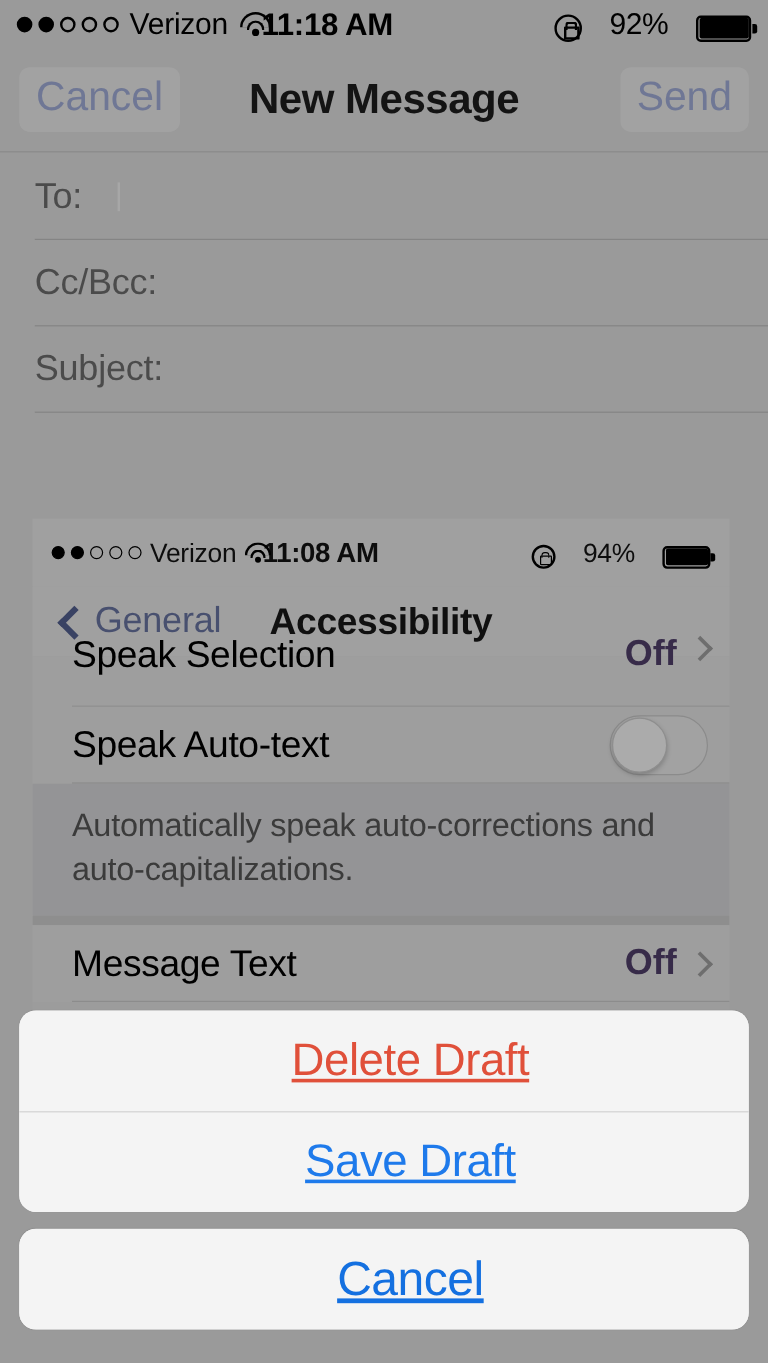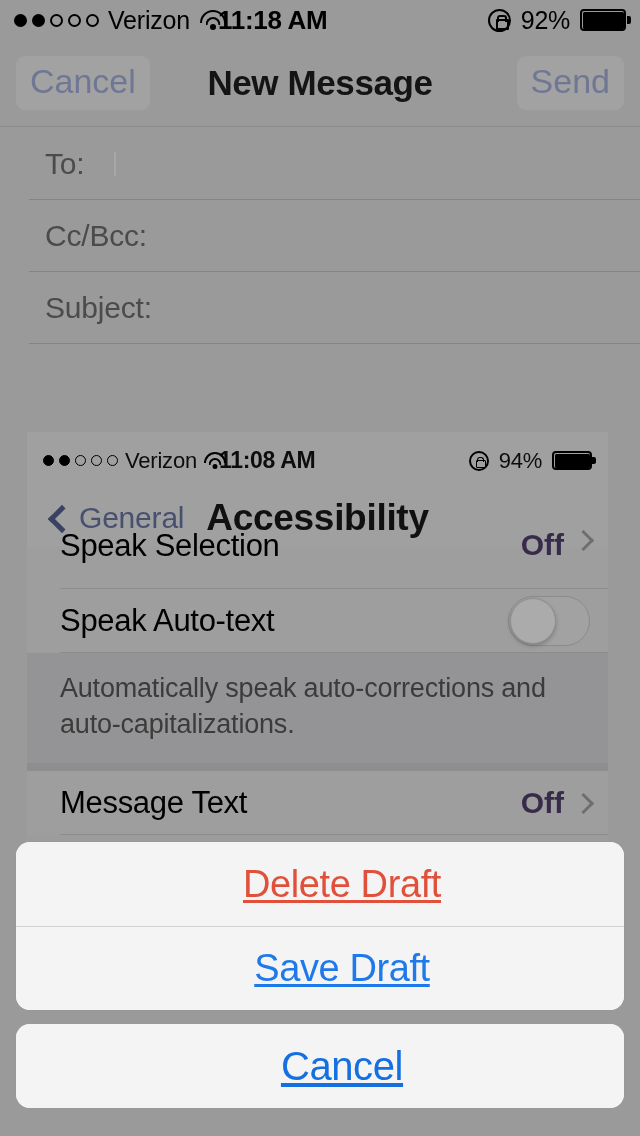--- a/index.html
+++ b/index.html
@@ -42,21 +42,21 @@
   .wifi i:nth-child(1){ width:26px; height:13px; bottom:7px; }
   .wifi i:nth-child(2){ width:15px; height:8px; bottom:5px; }
   .wifi i:nth-child(3){
     width:6px; height:6px; bottom:0; border-radius:50%;
     background:#000; border:none;
   }
   .sb-center {
     flex:1; text-align:left; font-size:26px; font-weight:700;
     letter-spacing:-0.3px; margin-left:-8px;
   }
-  .sb-right { display:flex; align-items:center; gap:10px; flex:0 0 auto; }
+  .sb-right { display:flex; align-items:flex-end; gap:23px; flex:0 0 auto; }
   .rot-lock {
     width:23px; height:23px; border:2.2px solid #000; border-radius:50%;
     position:relative;
   }
   .rot-lock::before {
     content:""; position:absolute; left:6px; top:8px;
     width:9px; height:7px; border:2px solid #000; border-radius:1px;
   }
   .rot-lock::after {
     content:""; position:absolute; left:7.5px; top:4.5px;
@@ -96,21 +96,21 @@
     position:absolute; left:0; right:0; text-align:center;
     font-size:35px; font-weight:700; color:#141414;
     letter-spacing:-0.4px;
     pointer-events:none;
   }
 
   
   #compose-fields { position:absolute; top:128px; left:0; width:640px; }
   .field {
     height:72px; display:flex; align-items:center;
-    padding:0 0 0 45px;
+    padding:0 0 0 29px;
     position:relative;
   }
   .field::after {
     content:""; position:absolute; left:29px; right:0; bottom:0;
     height:1px; background:#848484;
   }
   .field-label { font-size:30px; color:#4b4b4b; letter-spacing:-0.2px; }
   .field-caret {
     width:2px; height:24px; background:#b2b2b2; margin-left:30px; opacity:.55;
   }
@@ -155,21 +155,21 @@
     content:""; position:absolute; left:5px; top:1px;
     width:15px; height:15px;
     border-left:5px solid #1d40c4; border-bottom:5px solid #1d40c4;
     transform:rotate(45deg);
   }
   .in-back-label {
     font-size:30px; color:#2f4fc9; letter-spacing:-0.2px;
   }
   .in-nav-title {
     position:absolute; left:0; right:0; text-align:center;
-    font-size:37px; font-weight:700; color:#101010; letter-spacing:-0.3px;
+    font-size:31px; font-weight:700; color:#101010; letter-spacing:-0.3px;
     pointer-events:none;
   }
 
   
   .in-list { background:#9c9c9c; }
   .in-row {
     height:64px; display:flex; align-items:center;
     padding:0 18px 0 33px;
     position:relative;
     background:#9e9e9e;

